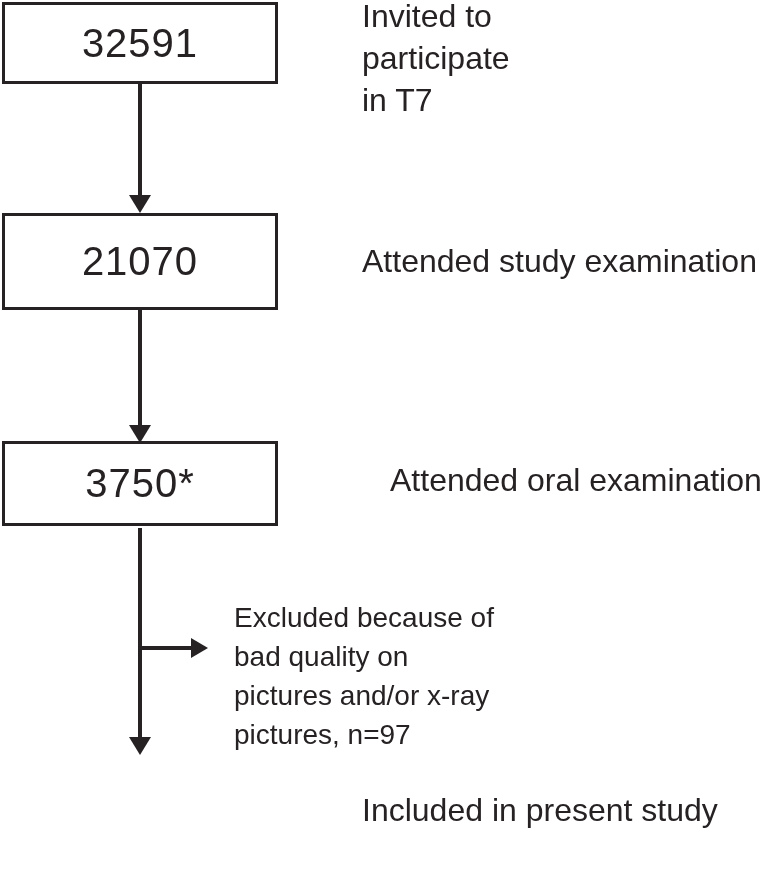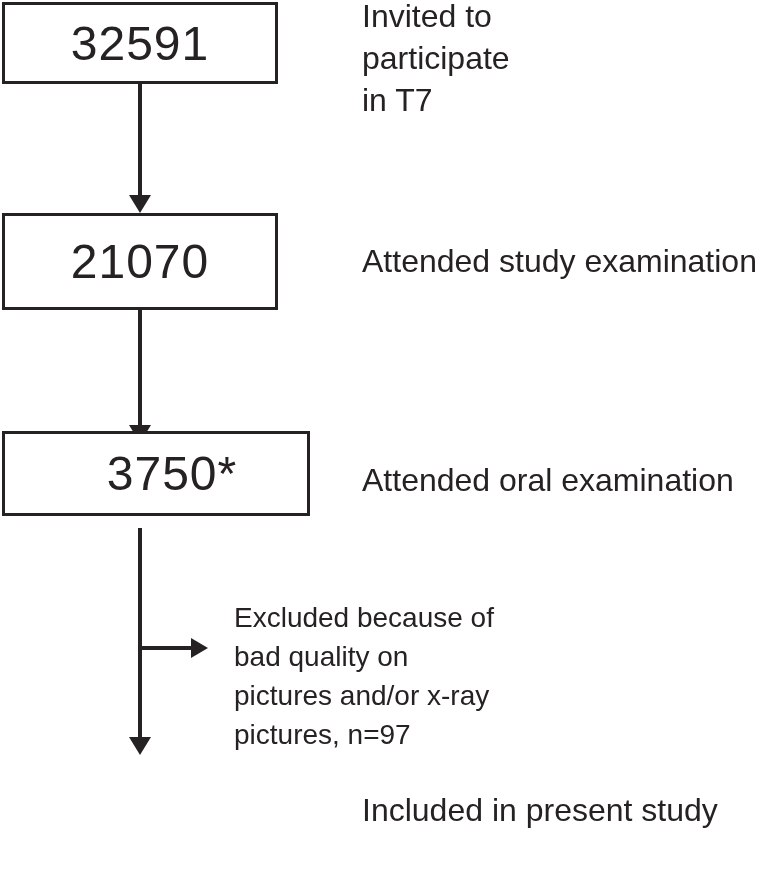--- a/index.html
+++ b/index.html
@@ -22,41 +22,41 @@
     position: absolute;
     left: 2px;
     width: 270px;
     border: 3px solid #262223;
     background: #ffffff;
     display: flex;
     align-items: center;
     justify-content: center;
   }
   .count-box .num {
-    font-size: 48px;
+    font-size: 40px;
     letter-spacing: 1px;
     white-space: nowrap;
   }
   #box-1 { top: 2px;   height: 76px; }
   #box-2 { top: 213px; height: 91px; }
-  #box-3 { top: 431px; height: 79px; padding-left: 32px; }
+  #box-3 { top: 441px; height: 79px; }
   #box-4 { top: 766px; height: 94px; }
 
   
   .side-label {
     position: absolute;
     left: 362px;
     font-size: 32px;
     line-height: 42px;
     white-space: pre-line;
     color: #262223;
   }
   #label-1 { top: -5px; }
   #label-2 { top: 240px; }
-  #label-3 { top: 459px; }
+  #label-3 { top: 459px; margin-left: 28px; }
   #label-4 { top: 789px; text-align: right; }
 
   
   .excl-note {
     position: absolute;
     left: 234px;
     top: 598px;
     font-size: 28px;
     line-height: 39px;
     white-space: pre-line;

